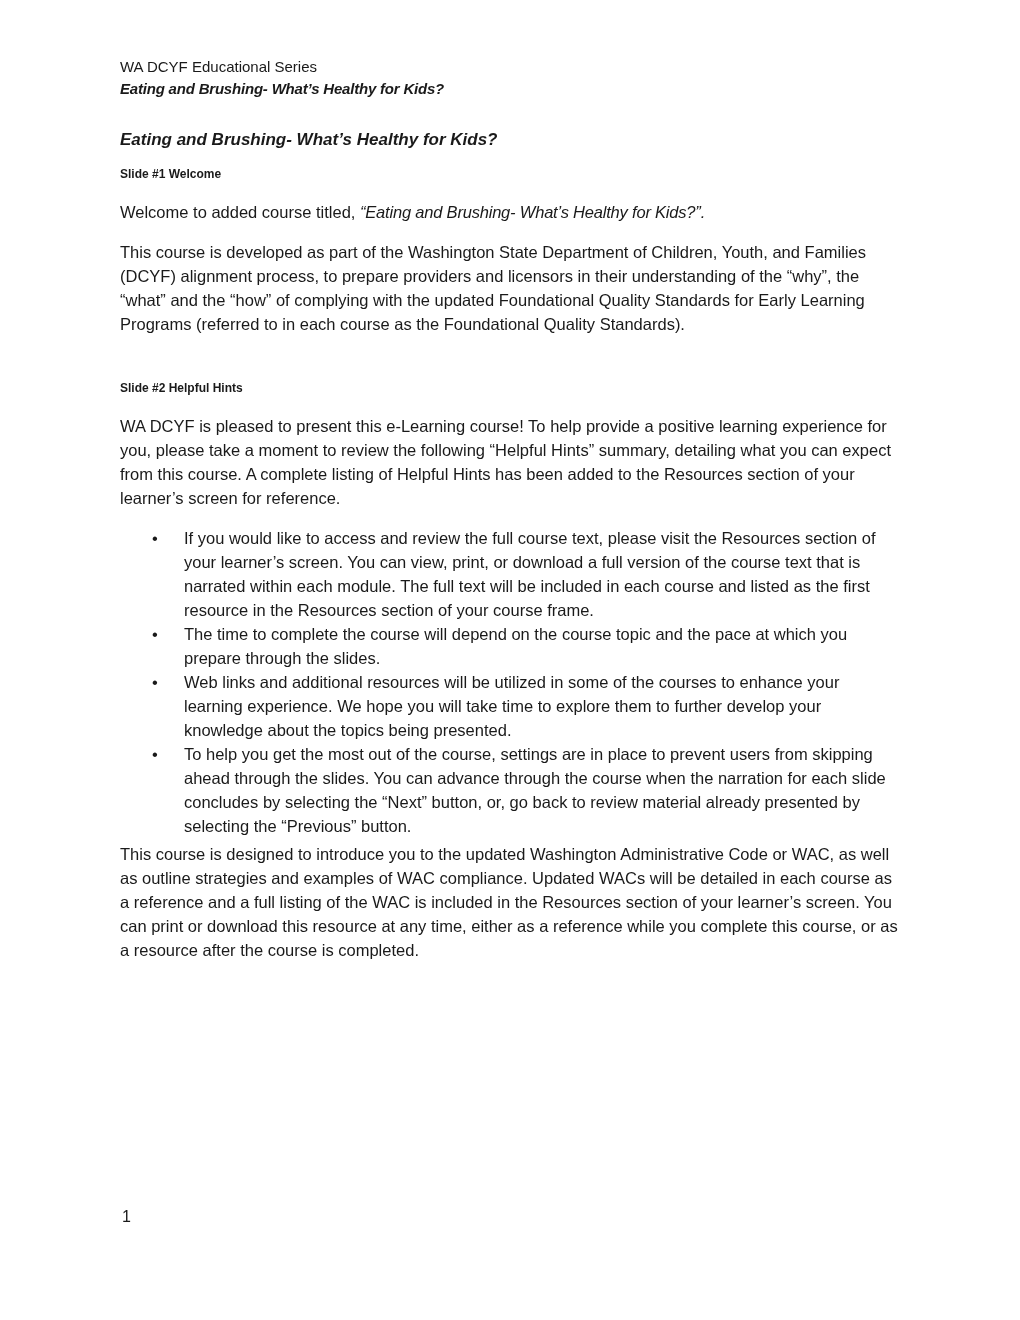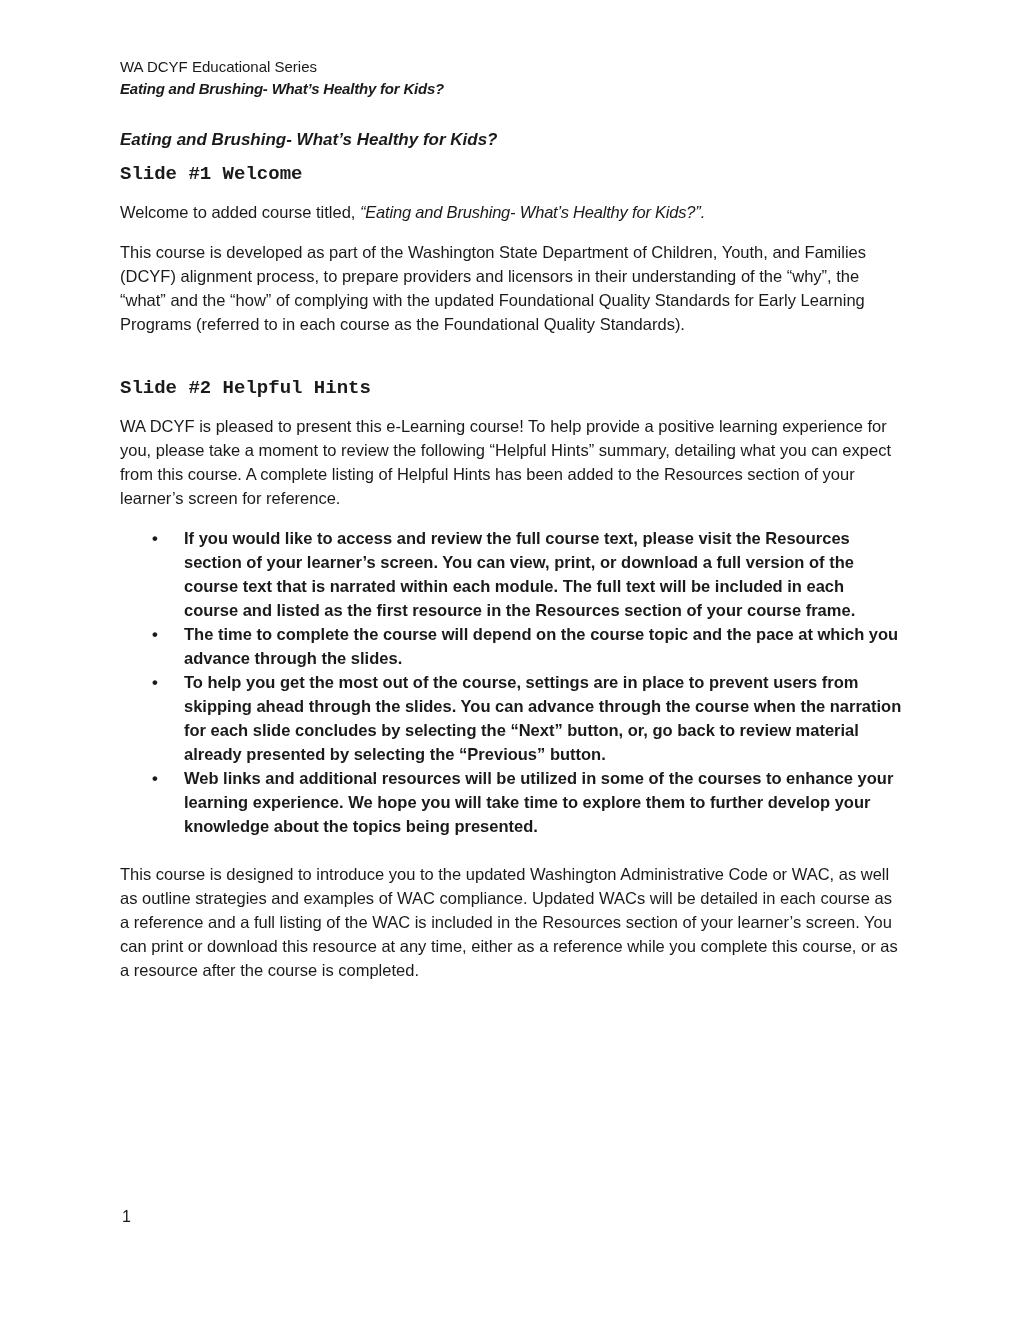--- a/index.html
+++ b/index.html
@@ -32,44 +32,42 @@
     letter-spacing: -0.2px;
   }
   .doc-title {
     font-size: 17px;
     font-weight: bold;
     font-style: italic;
     margin: 26px 0 10px 0;
     line-height: 24px;
   }
   .slide-heading {
-    font-size: 19px;
+    font-size: 12px;
     font-weight: bold;
     line-height: 24px;
     margin: 0 0 14px 0;
-    font-family: Liberation Mono, monospace;
   }
   .slide-heading.spaced {
     margin-top: 40px;
   }
   p.body-text {
     font-size: 16.5px;
     line-height: 24px;
     margin: 0 0 16px 0;
   }
   .bi {
     font-weight: normal;
     font-style: italic;
     letter-spacing: -0.2px;
   }
   ul.bullet-list {
     list-style: none;
-    margin: 4px 0 24px 0;
+    margin: 4px 0 4px 0;
     padding: 0;
-    font-weight: bold;
   }
   ul.bullet-list li {
     position: relative;
     font-size: 16.5px;
     line-height: 24px;
     padding-left: 64px;
     margin: 0;
   }
   ul.bullet-list li::before {
     content: "\2022";
@@ -103,23 +101,23 @@
   <p class="body-text"><span>Welcome to added course titled, </span><span class="bi">“Eating and Brushing- What’s Healthy for Kids?”.</span></p>
 
   <p class="body-text">This course is developed as part of the Washington State Department of Children, Youth, and Families (DCYF) alignment process, to prepare providers and licensors in their understanding of the “why”, the “what” and the “how” of complying with the updated Foundational Quality Standards for Early Learning Programs (referred to in each course as the Foundational Quality Standards).</p>
 
   <div class="slide-heading spaced">Slide #2 Helpful Hints</div>
 
   <p class="body-text">WA DCYF is pleased to present this e-Learning course! To help provide a positive learning experience for you, please take a moment to review the following “Helpful Hints” summary, detailing what you can expect from this course. A complete listing of Helpful Hints has been added to the Resources section of your learner’s screen for reference.</p>
 
   <ul class="bullet-list">
     <li>If you would like to access and review the full course text, please visit the Resources section of your learner’s screen. You can view, print, or download a full version of the course text that is narrated within each module. The full text will be included in each course and listed as the first resource in the Resources section of your course frame.</li>
-    <li>The time to complete the course will depend on the course topic and the pace at which you advance through the slides.</li>
+    <li>The time to complete the course will depend on the course topic and the pace at which you prepare through the slides.</li>
+    <li>Web links and additional resources will be utilized in some of the courses to enhance your learning experience. We hope you will take time to explore them to further develop your knowledge about the topics being presented.</li>
     <li>To help you get the most out of the course, settings are in place to prevent users from skipping ahead through the slides. You can advance through the course when the narration for each slide concludes by selecting the “Next” button, or, go back to review material already presented by selecting the “Previous” button.</li>
-    <li>Web links and additional resources will be utilized in some of the courses to enhance your learning experience. We hope you will take time to explore them to further develop your knowledge about the topics being presented.</li>
   </ul>
 
 
   <p class="body-text">This course is designed to introduce you to the updated Washington Administrative Code or WAC, as well as outline strategies and examples of WAC compliance. Updated WACs will be detailed in each course as a reference and a full listing of the WAC is included in the Resources section of your learner’s screen. You can print or download this resource at any time, either as a reference while you complete this course, or as a resource after the course is completed.</p>
 
   <div class="page-number">1</div>
 
 </div>
 
 </body></html>

